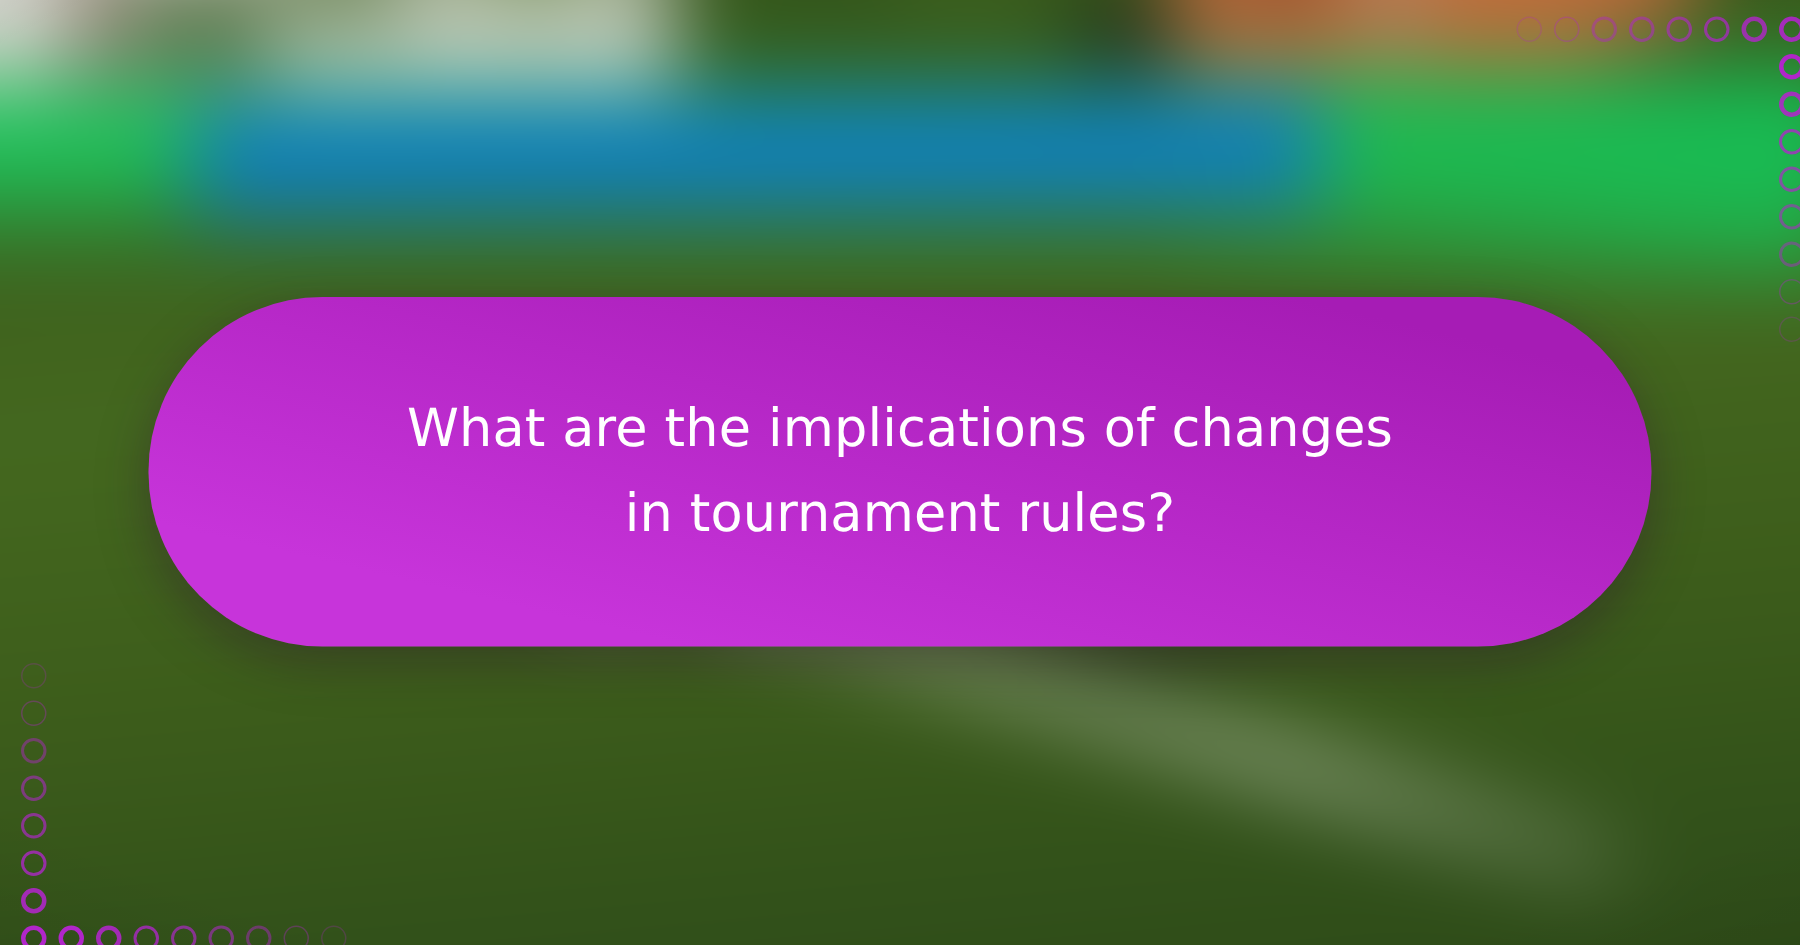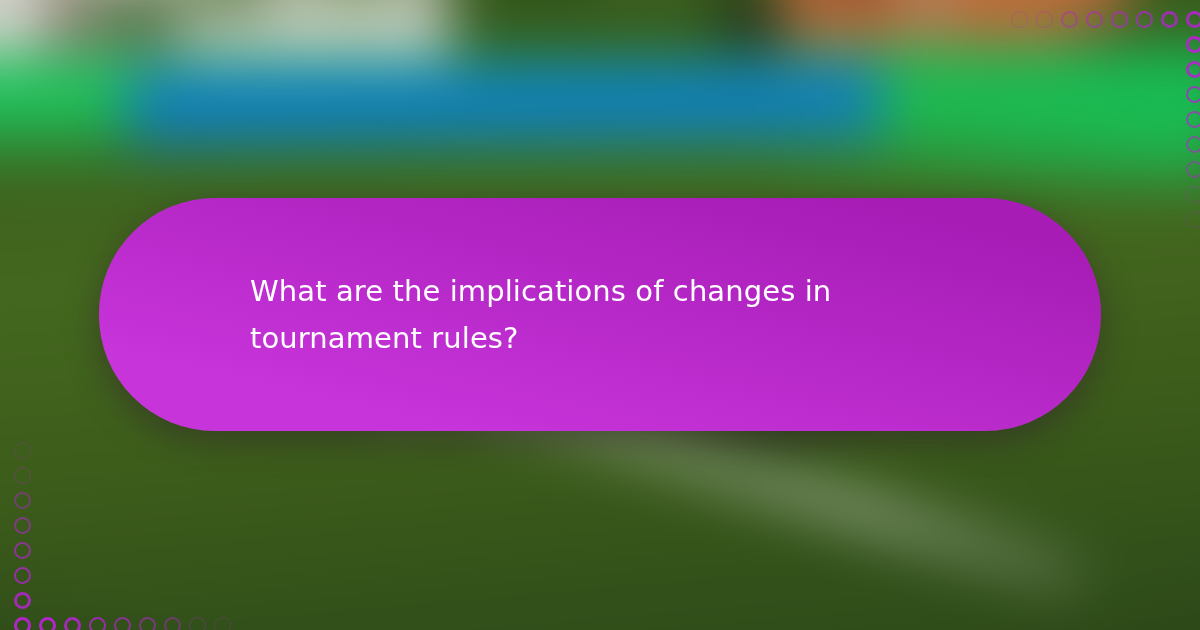--- a/index.html
+++ b/index.html
@@ -178,24 +178,25 @@
     height: 233px;
     border-radius: 116px;
     display: flex;
     align-items: center;
     justify-content: center;
     padding: 0 110px;
     box-shadow: 0 10px 34px rgba(40,6,50,0.34);
   }
 
   #question-text {
-    font-size: 29px;
+    font-size: 35px;
     line-height: 1.62;
     font-weight: 400;
     color: #ffffff;
+    text-align: center;
     letter-spacing: 0.1px;
     max-width: 700px;
   }
 </style>
 </head>
 <body>
 
 <div id="stage">
 
   <div class="bg-photo">

